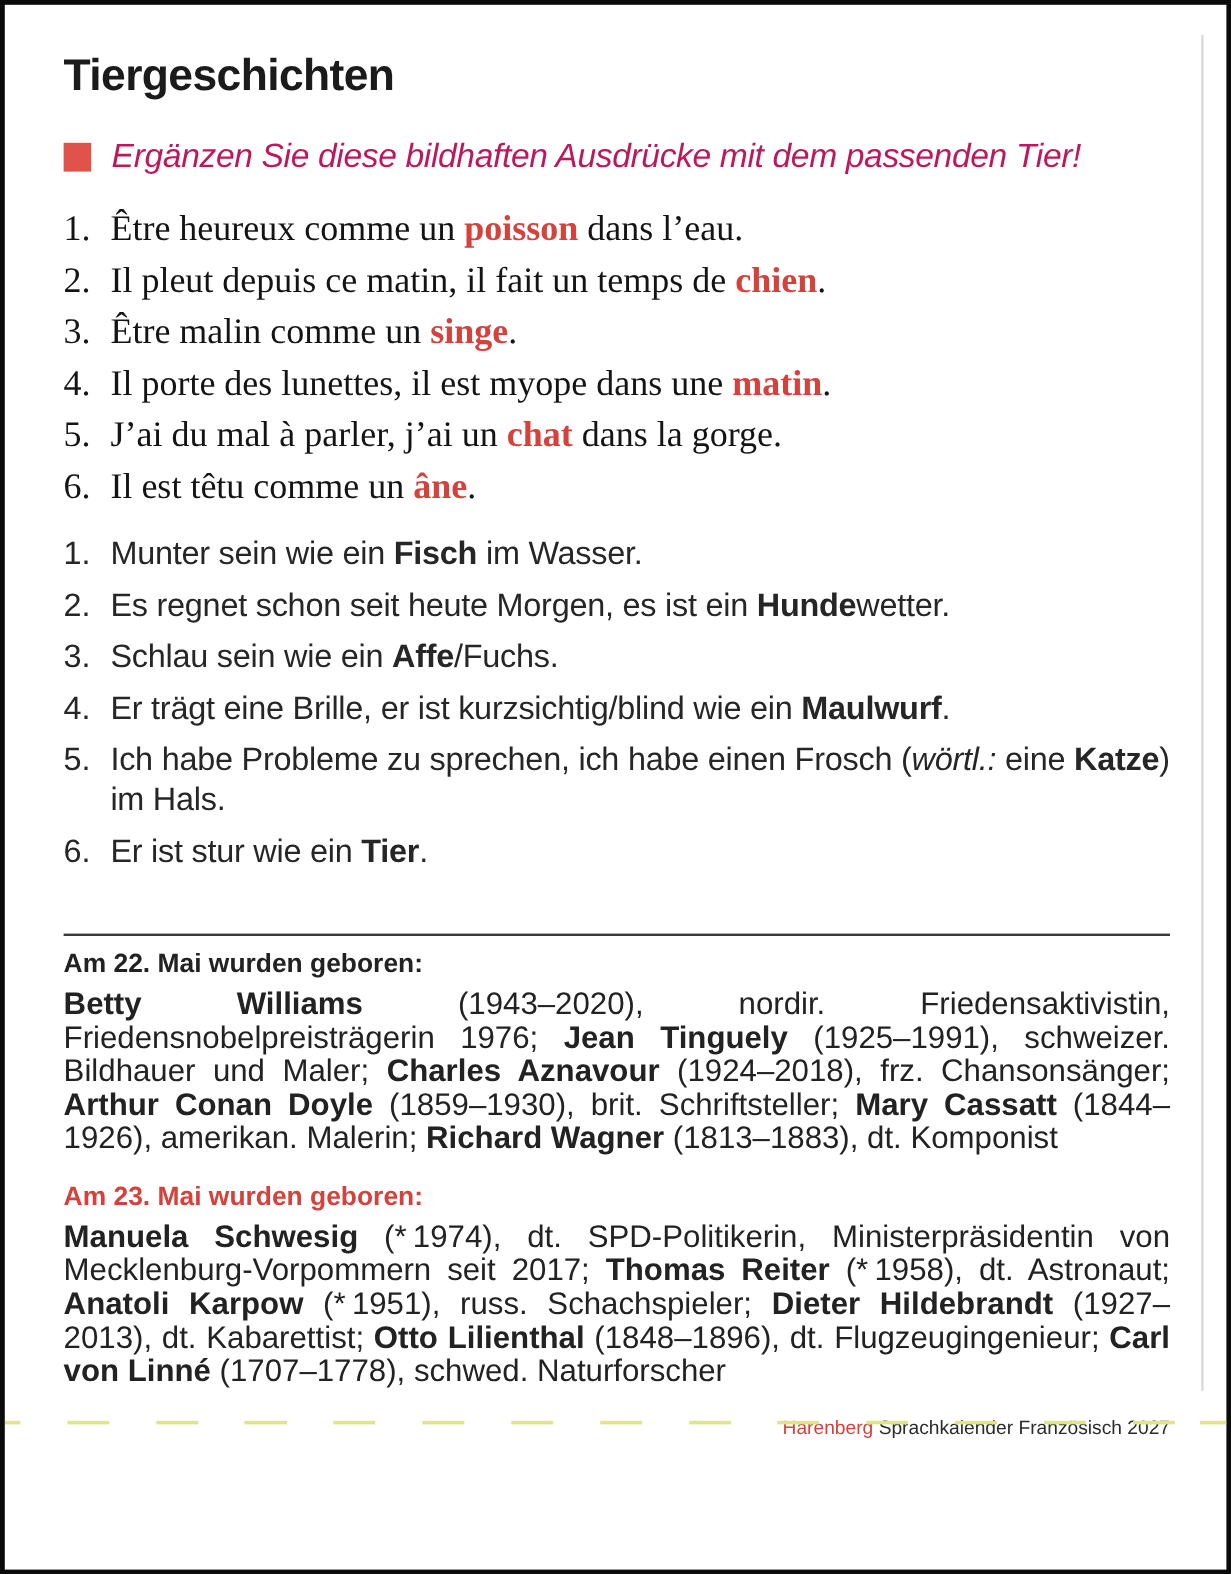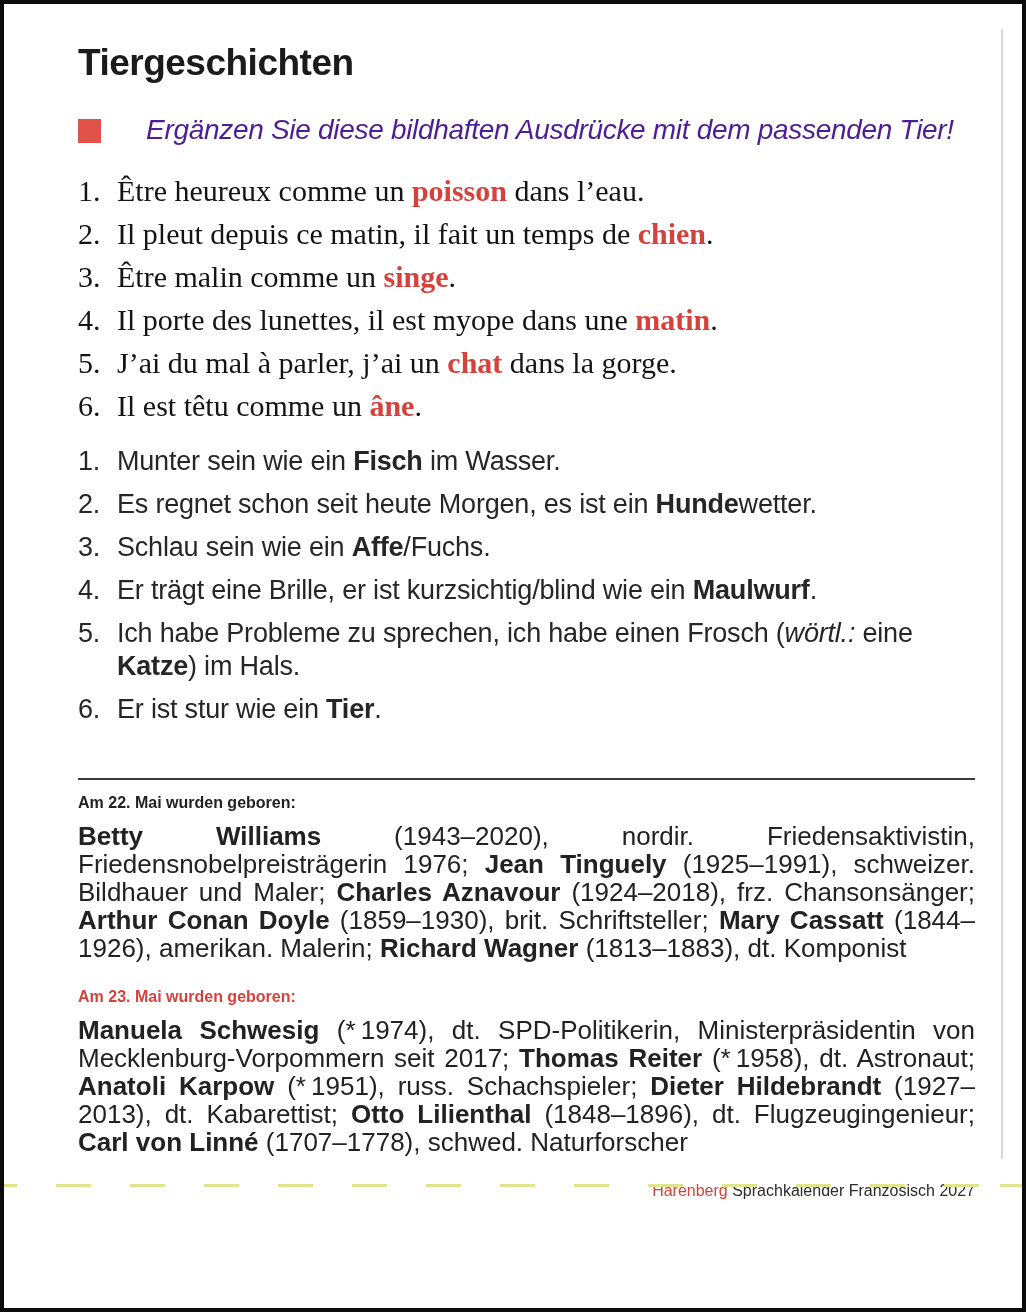--- a/index.html
+++ b/index.html
@@ -12,44 +12,43 @@
   .page{
     position:relative;
     width:1026px;height:1312px;
     box-sizing:border-box;
     border:4px solid #0b0b0b;
     background:#ffffff;
     overflow:hidden;
     font-family:"Liberation Sans",sans-serif;
     color:var(--ink);
   }
-  .content{padding:0 47px 0 74px;}
+  .content{padding:0 47px 0 49px;}
 
   .title{
     margin:40px 0 0 0;
     font-size:37px;line-height:1.05;
     font-weight:bold;letter-spacing:-0.5px;
     color:#1b1b1b;
   }
 
   .instruction{
     margin-top:30px;
     display:flex;align-items:center;gap:17px;
   }
   .sq{
     width:23px;height:24px;flex:0 0 auto;
     background:var(--bullet-red);
     margin-top:2px;
   }
   .instruction .txt{
     font-style:italic;
     font-size:28px;line-height:34px;
-    color:#4c1d95;
+    color:#be185d;
     letter-spacing:-0.3px;
-    margin-left:28px;
   }
 
   .list{margin-top:22px;}
   .row{display:flex;}
   .row .num{flex:0 0 39px;}
   .row .txt{flex:1;}
 
   .french{font-family:"Liberation Serif",serif;font-size:30px;color:#141414;}
   .french .row{line-height:43px;}
 
@@ -60,21 +59,21 @@
   .b{font-weight:bold;}
   .i{font-style:italic;}
   .red{color:var(--accent-red);font-weight:bold;}
 
   .divider{
     margin:52px 0 0 0;border:none;
     border-top:2px solid #3a3a3a;
   }
   .bday-heading{
     margin:10px 0 0 0;
-    font-size:16px;line-height:26px;font-weight:bold;color:#222;
+    font-size:22px;line-height:26px;font-weight:bold;color:#222;
   }
   .bday-heading.red-head{color:var(--accent-red);}
   .bday-heading.second{margin-top:22px;}
   .bday-text{
     margin:6px 0 0 0;
     font-size:26px;line-height:28px;
     text-align:justify;
     color:#222;
   }
 

